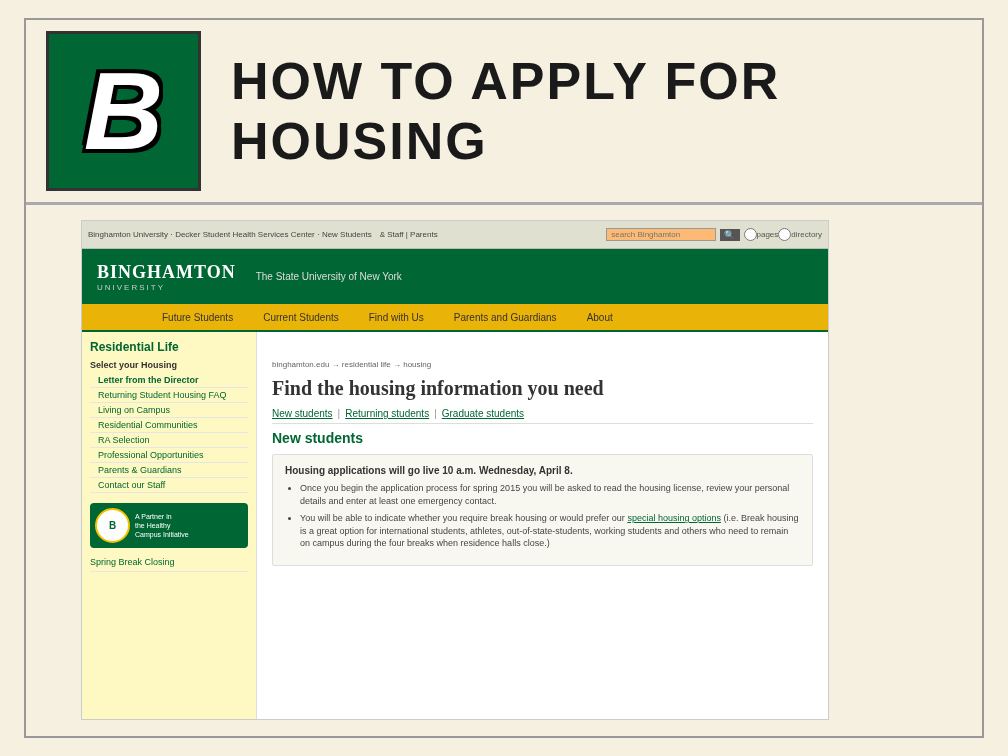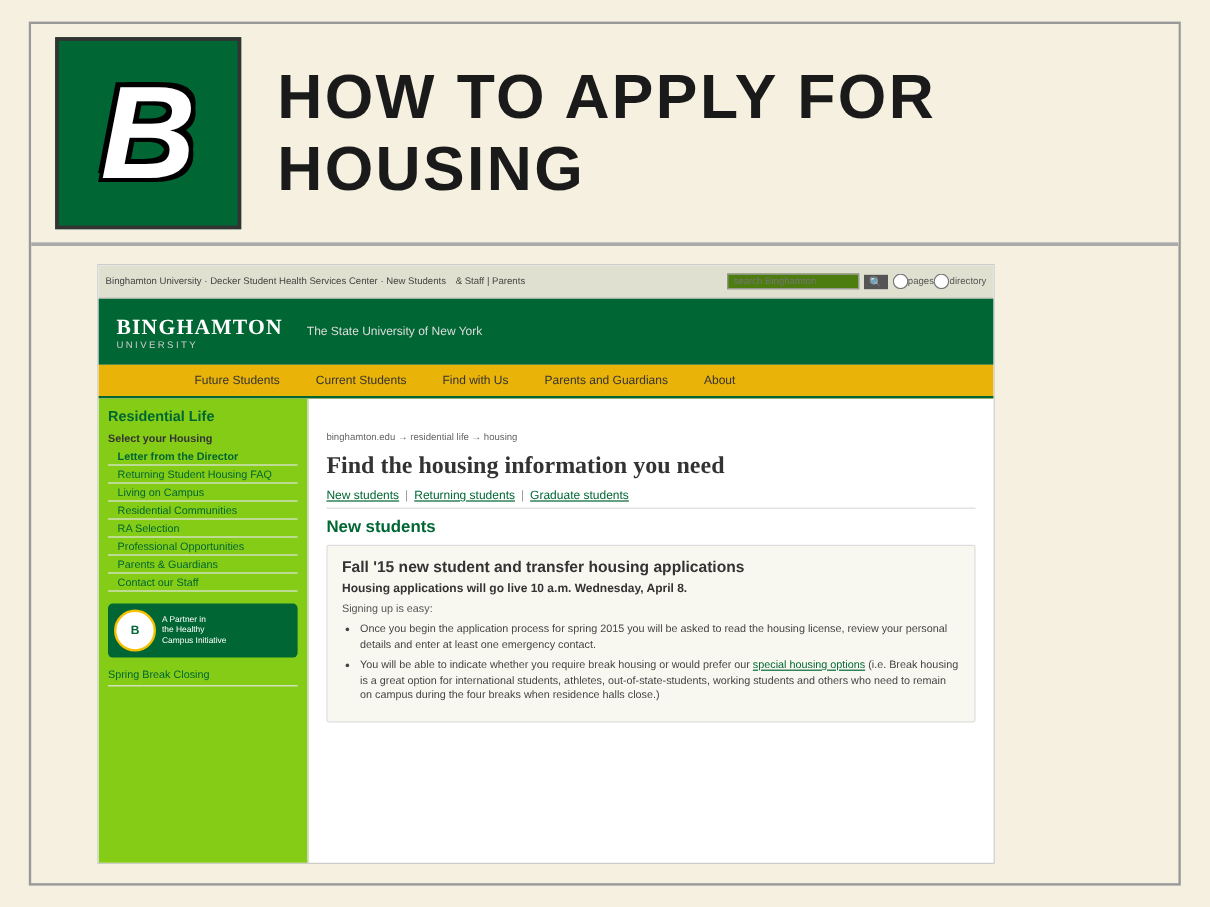--- a/index.html
+++ b/index.html
@@ -97,21 +97,21 @@
     .search-bar {
       margin-left: auto;
       display: flex;
       align-items: center;
       gap: 4px;
       font-size: 8px;
       color: #555;
     }
 
     .search-input-mock {
-      background: #4d7c0f;
+      background: #fdba74;
       border: 1px solid #999;
       padding: 1px 4px;
       font-size: 8px;
       width: 110px;
     }
 
     .search-btn {
       background: #555;
       color: white;
       border: none;
@@ -178,21 +178,21 @@
     
     .main-content {
       display: flex;
       height: 388px;
       overflow: hidden;
     }
 
     
     .sidebar {
       width: 175px;
-      background: #84cc16;
+      background: #fef9c3;
       border-right: 1px solid #ddd;
       padding: 8px;
       flex-shrink: 0;
       overflow: hidden;
     }
 
     .sidebar-section-title {
       font-size: 12px;
       font-weight: bold;
       color: #006633;
@@ -428,23 +428,21 @@
           <a class="student-tab-link">New students</a>
           <span class="student-tab-separator">|</span>
           <a class="student-tab-link">Returning students</a>
           <span class="student-tab-separator">|</span>
           <a class="student-tab-link">Graduate students</a>
         </div>
 
         <div class="section-heading">New students</div>
 
         <div class="info-box">
-          <div class="info-box-title">Fall '15 new student and transfer housing applications</div>
           <div class="info-box-subtitle">Housing applications will go live 10 a.m. Wednesday, April 8.</div>
-          <div class="info-box-intro">Signing up is easy:</div>
           <ul class="bullet-list">
             <li>
               <span>Once you begin the application process for spring 2015 you will be asked to read the housing license, review your personal details and enter at least one emergency contact.</span>
             </li>
             <li>
               <span>You will be able to indicate whether you require break housing or would prefer our </span><a class="special-link">special housing options</a><span> (i.e. Break housing is a great option for international students, athletes, out-of-state-students, working students and others who need to remain on campus during the four breaks when residence halls close.)</span>
             </li>
           </ul>
         </div>
       </div>

